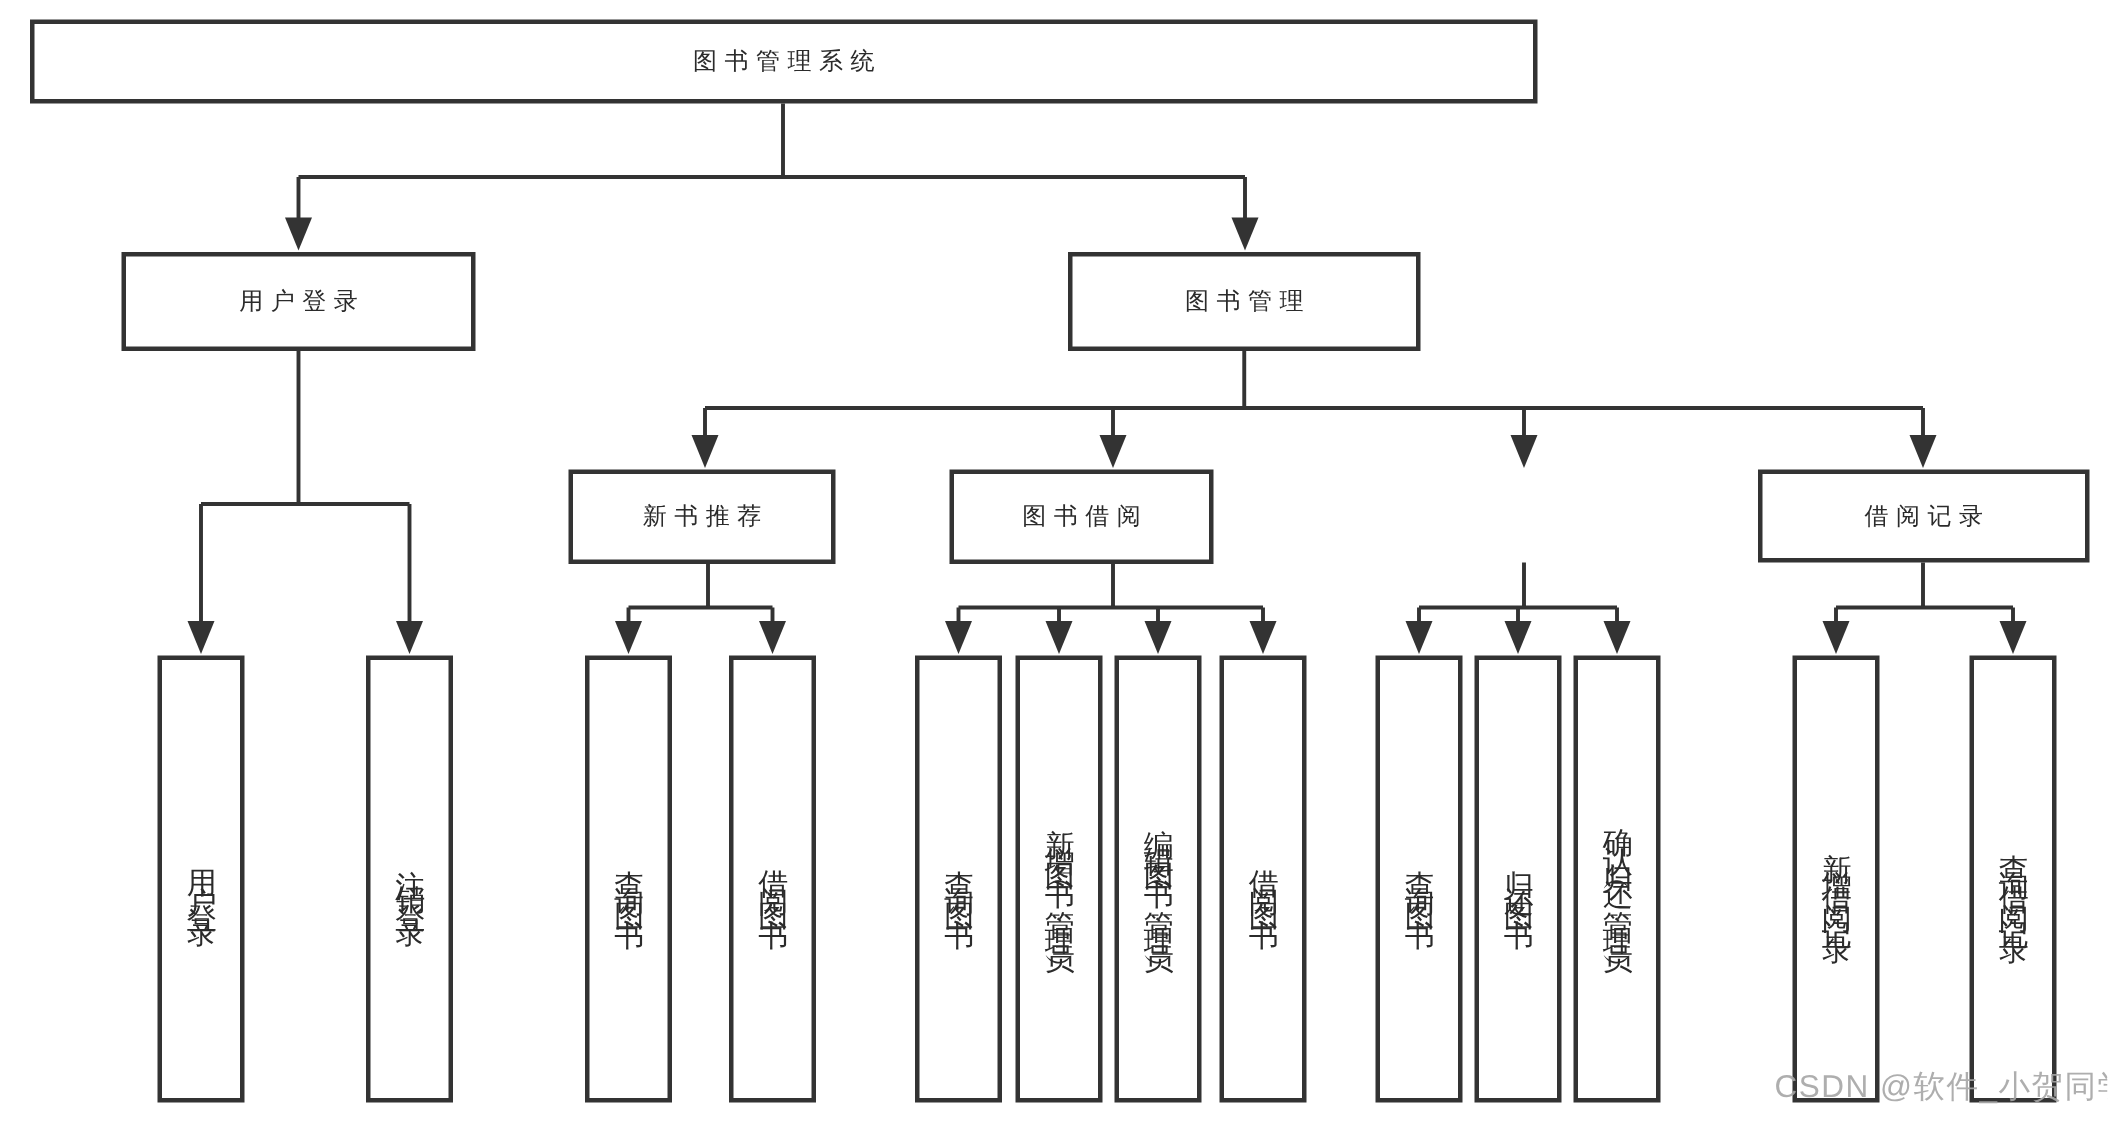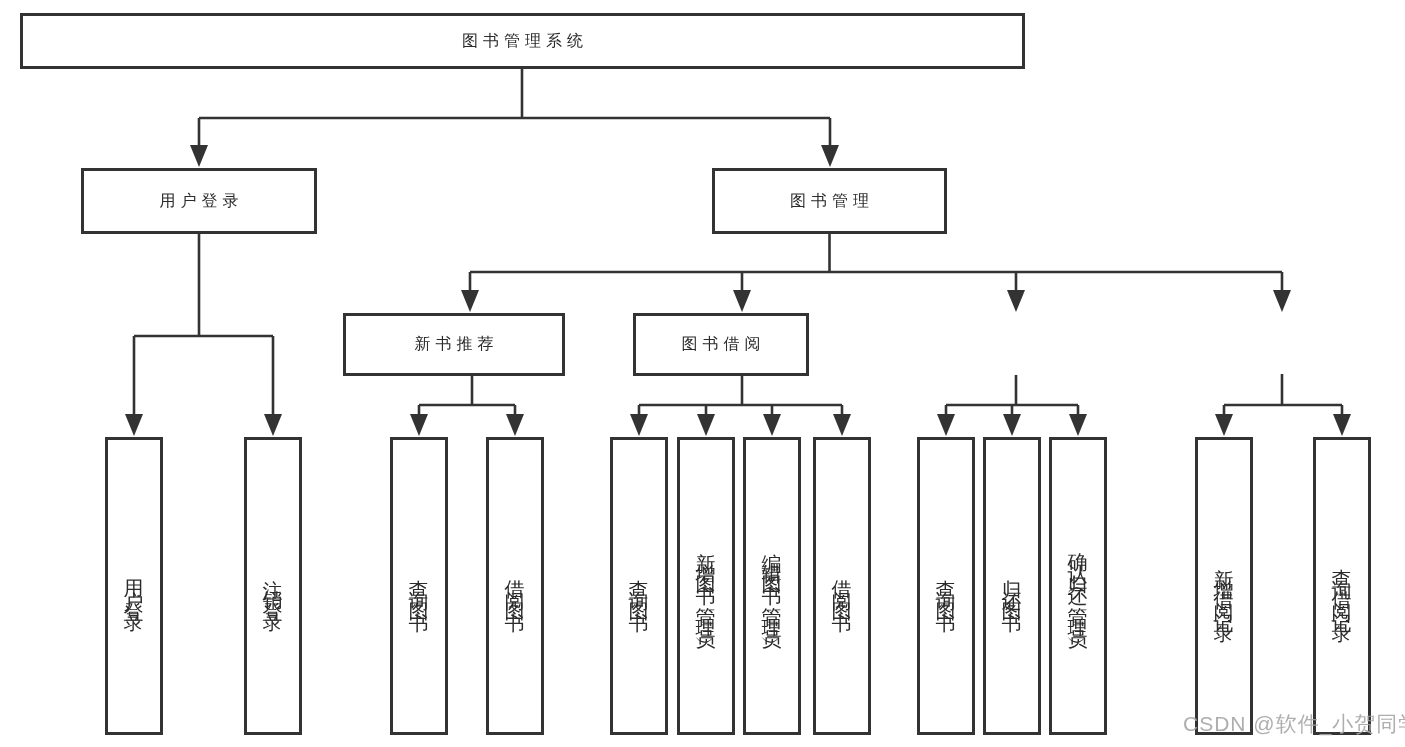--- a/index.html
+++ b/index.html
@@ -103,25 +103,28 @@
     <span class="hlabel">图书管理系统</span>
   </div>
 
   <div class="box" style="left:81px;top:168px;width:236px;height:66px">
     <span class="hlabel">用户登录</span>
   </div>
   <div class="box" style="left:712px;top:168px;width:235px;height:66px">
     <span class="hlabel">图书管理</span>
   </div>
 
-  <div class="box" style="left:343px;top:313px;width:222px;height:63px">
+  <div class="box" style="left:379px;top:313px;width:178px;height:63px">
     <span class="hlabel">新书推荐</span>
   </div>
   <div class="box" style="left:633px;top:313px;width:176px;height:63px">
     <span class="hlabel">图书借阅</span>
+  </div>
+  <div class="box" style="left:1172px;top:313px;width:221px;height:62px">
+    <span class="hlabel">借阅记录</span>
   </div>
 
   <div class="box vbox" style="left:105px">
     <span class="vtext">用户登录</span>
   </div>
   <div class="box vbox" style="left:244px">
     <span class="vtext">注销登录</span>
   </div>
 
   <div class="box vbox" style="left:390px">

